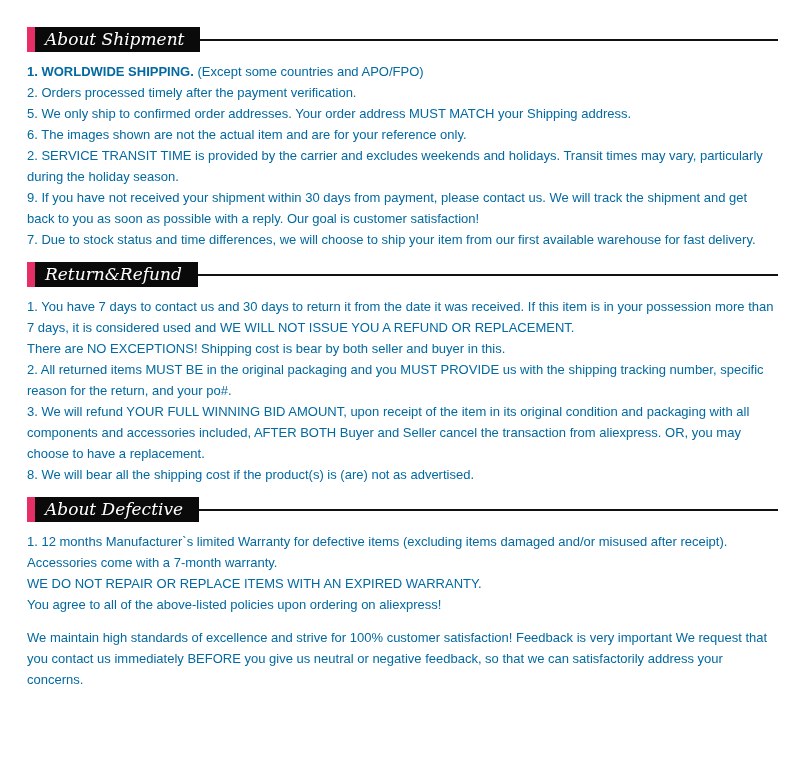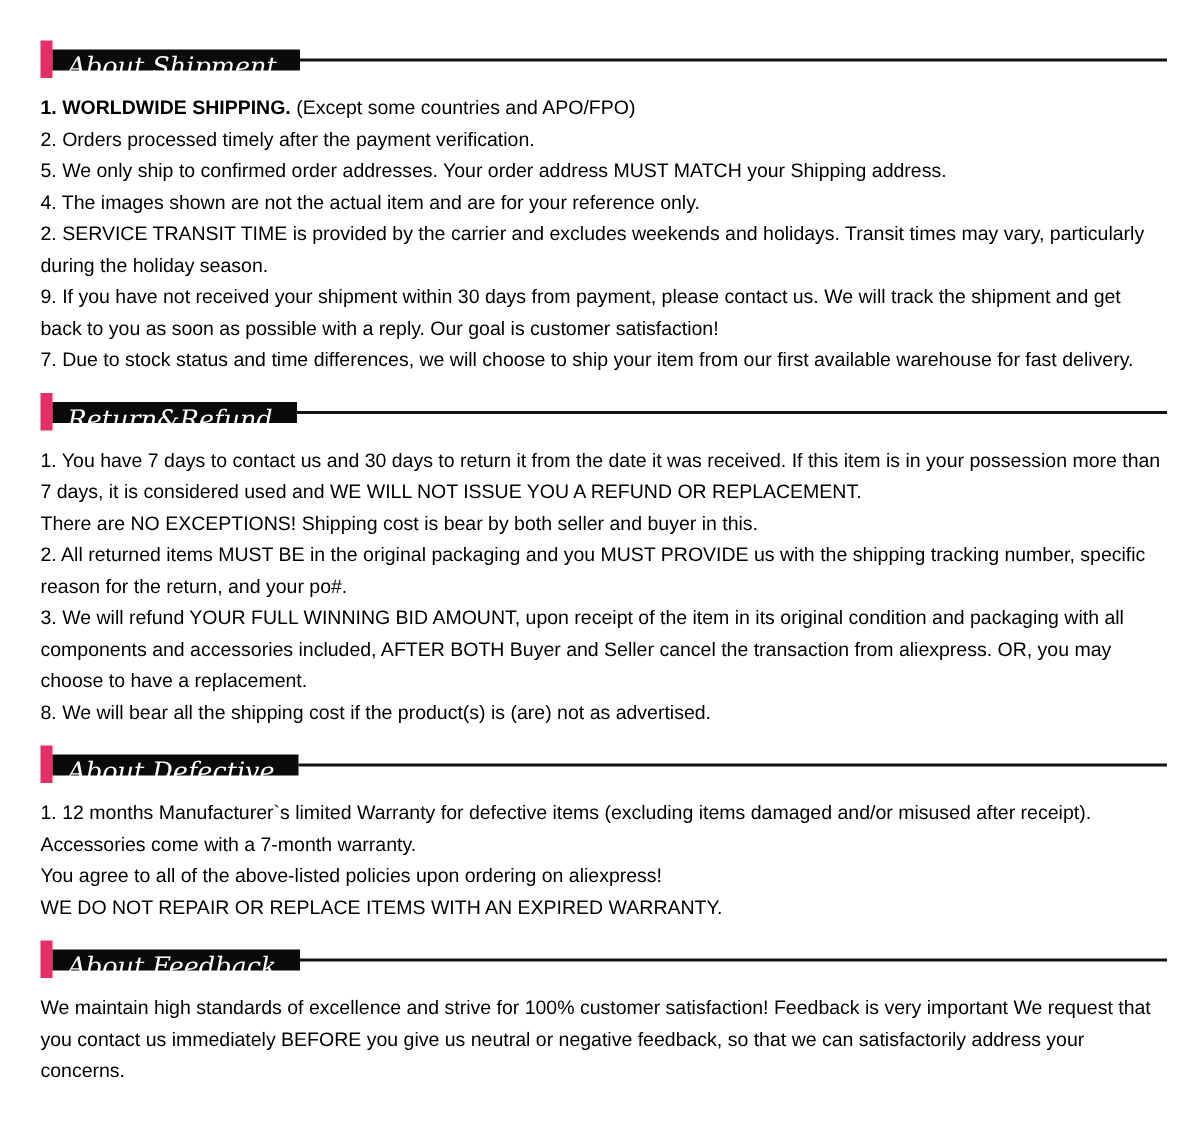--- a/index.html
+++ b/index.html
@@ -28,56 +28,56 @@
     height: 25px;
     background: #e62e67;
     flex: 0 0 auto;
   }
   .header-box {
     background: #0a0a0a;
     color: #ffffff;
     font-family: "DejaVu Serif", serif;
     font-style: italic;
     font-size: 17px;
-    height: 14px;
+    height: 25px;
     line-height: 24px;
     padding: 0 16px 0 10px;
     white-space: nowrap;
     flex: 0 0 auto;
   }
   .header-rule {
     flex: 1 1 auto;
     height: 2px;
     background: #111111;
   }
   .section-body p {
     margin: 0;
     font-size: 13px;
     line-height: 21px;
-    color: #000000;
+    color: #0369a1;
     max-width: 747px;
   }
   .bold { font-weight: 700; }
 </style>
 </head>
 <body>
 
 <div class="page">
 
   <div class="section">
     <div class="section-header">
       <span class="accent-bar"></span>
       <span class="header-box">About Shipment</span>
       <span class="header-rule"></span>
     </div>
     <div class="section-body">
       <p><span class="bold">1. WORLDWIDE SHIPPING.</span><span> (Except some countries and APO/FPO)</span></p>
       <p>2. Orders processed timely after the payment verification.</p>
       <p>5. We only ship to confirmed order addresses. Your order address MUST MATCH your Shipping address.</p>
-      <p>4. The images shown are not the actual item and are for your reference only.</p>
+      <p>6. The images shown are not the actual item and are for your reference only.</p>
       <p>2. SERVICE TRANSIT TIME is provided by the carrier and excludes weekends and holidays. Transit times may vary, particularly during the holiday season.</p>
       <p>9. If you have not received your shipment within 30 days from payment, please contact us. We will track the shipment and get back to you as soon as possible with a reply. Our goal is customer satisfaction!</p>
       <p>7. Due to stock status and time differences, we will choose to ship your item from our first available warehouse for fast delivery.</p>
     </div>
   </div>
 
   <div class="section">
     <div class="section-header">
       <span class="accent-bar"></span>
       <span class="header-box">Return&amp;Refund</span>
@@ -93,30 +93,25 @@
   </div>
 
   <div class="section">
     <div class="section-header">
       <span class="accent-bar"></span>
       <span class="header-box">About Defective</span>
       <span class="header-rule"></span>
     </div>
     <div class="section-body">
       <p>1. 12 months Manufacturer`s limited Warranty for defective items (excluding items damaged and/or misused after receipt). Accessories come with a 7-month warranty.</p>
+      <p>WE DO NOT REPAIR OR REPLACE ITEMS WITH AN EXPIRED WARRANTY.</p>
       <p>You agree to all of the above-listed policies upon ordering on aliexpress!</p>
-      <p>WE DO NOT REPAIR OR REPLACE ITEMS WITH AN EXPIRED WARRANTY.</p>
     </div>
   </div>
 
   <div class="section">
-    <div class="section-header">
-      <span class="accent-bar"></span>
-      <span class="header-box">About Feedback</span>
-      <span class="header-rule"></span>
-    </div>
     <div class="section-body">
       <p>We maintain high standards of excellence and strive for 100% customer satisfaction! Feedback is very important We request that you contact us immediately BEFORE you give us neutral or negative feedback, so that we can satisfactorily address your concerns.</p>
 
     </div>
   </div>
 
 </div>
 
 </body></html>

